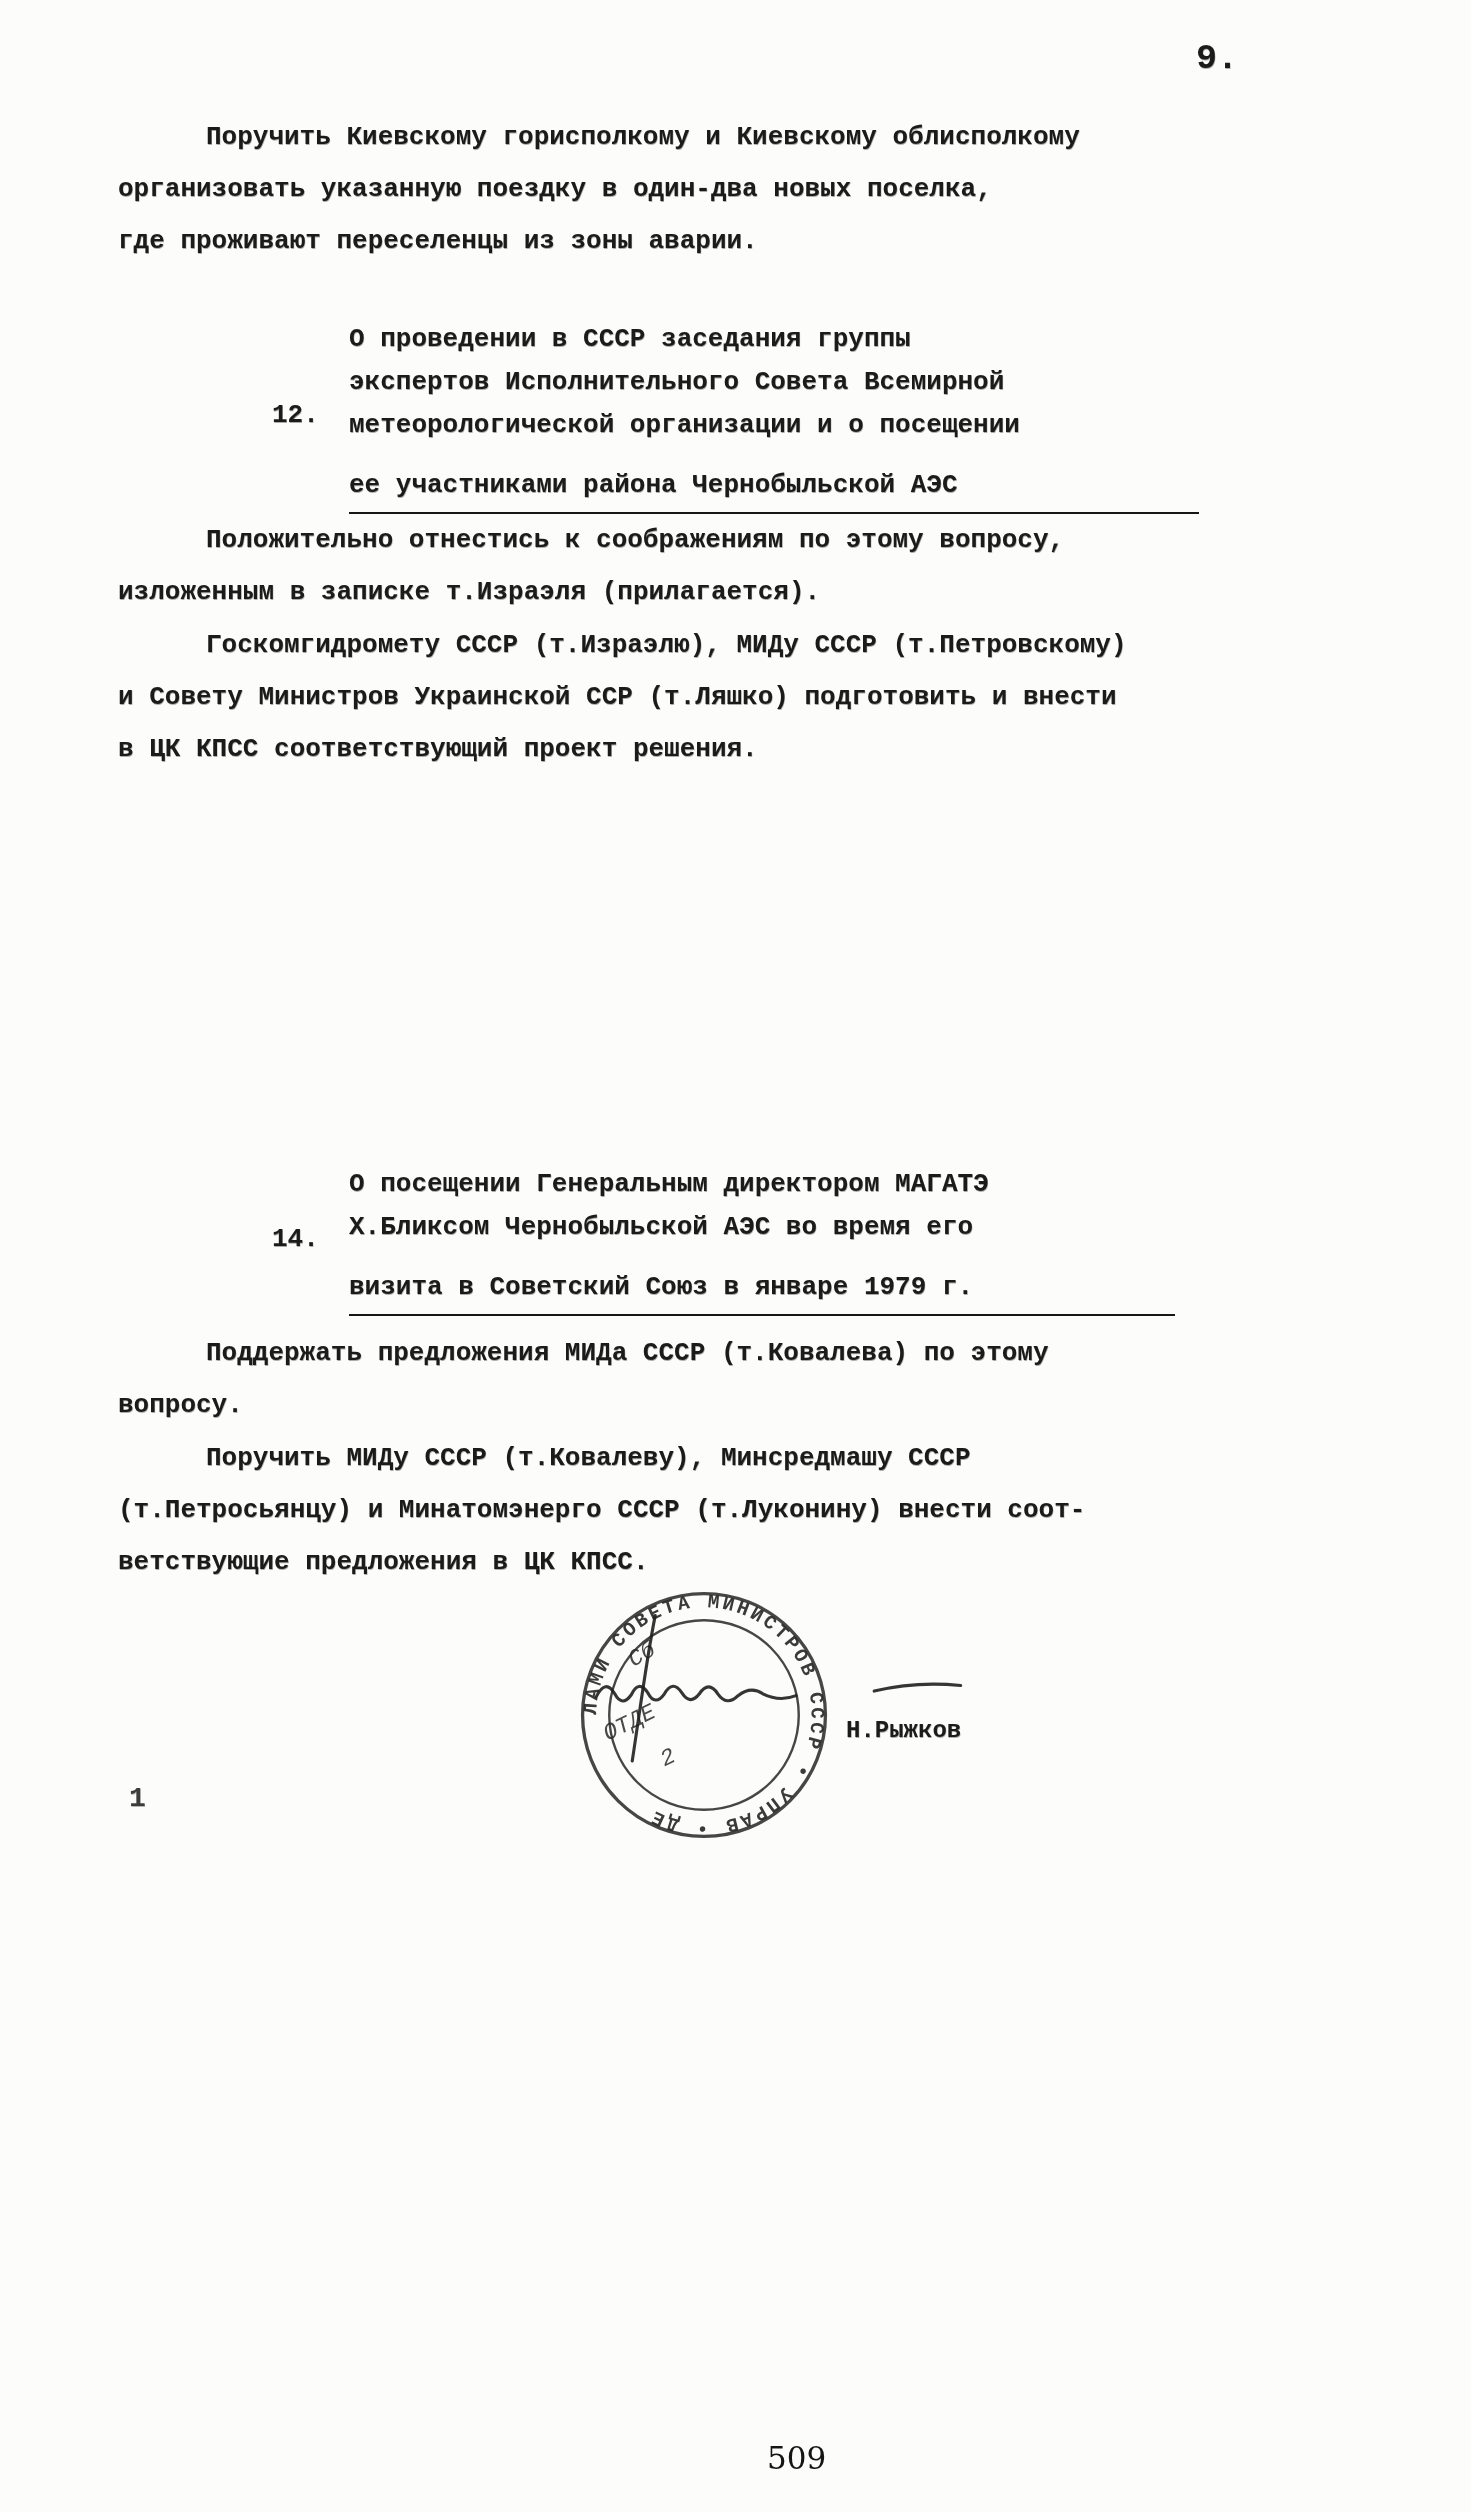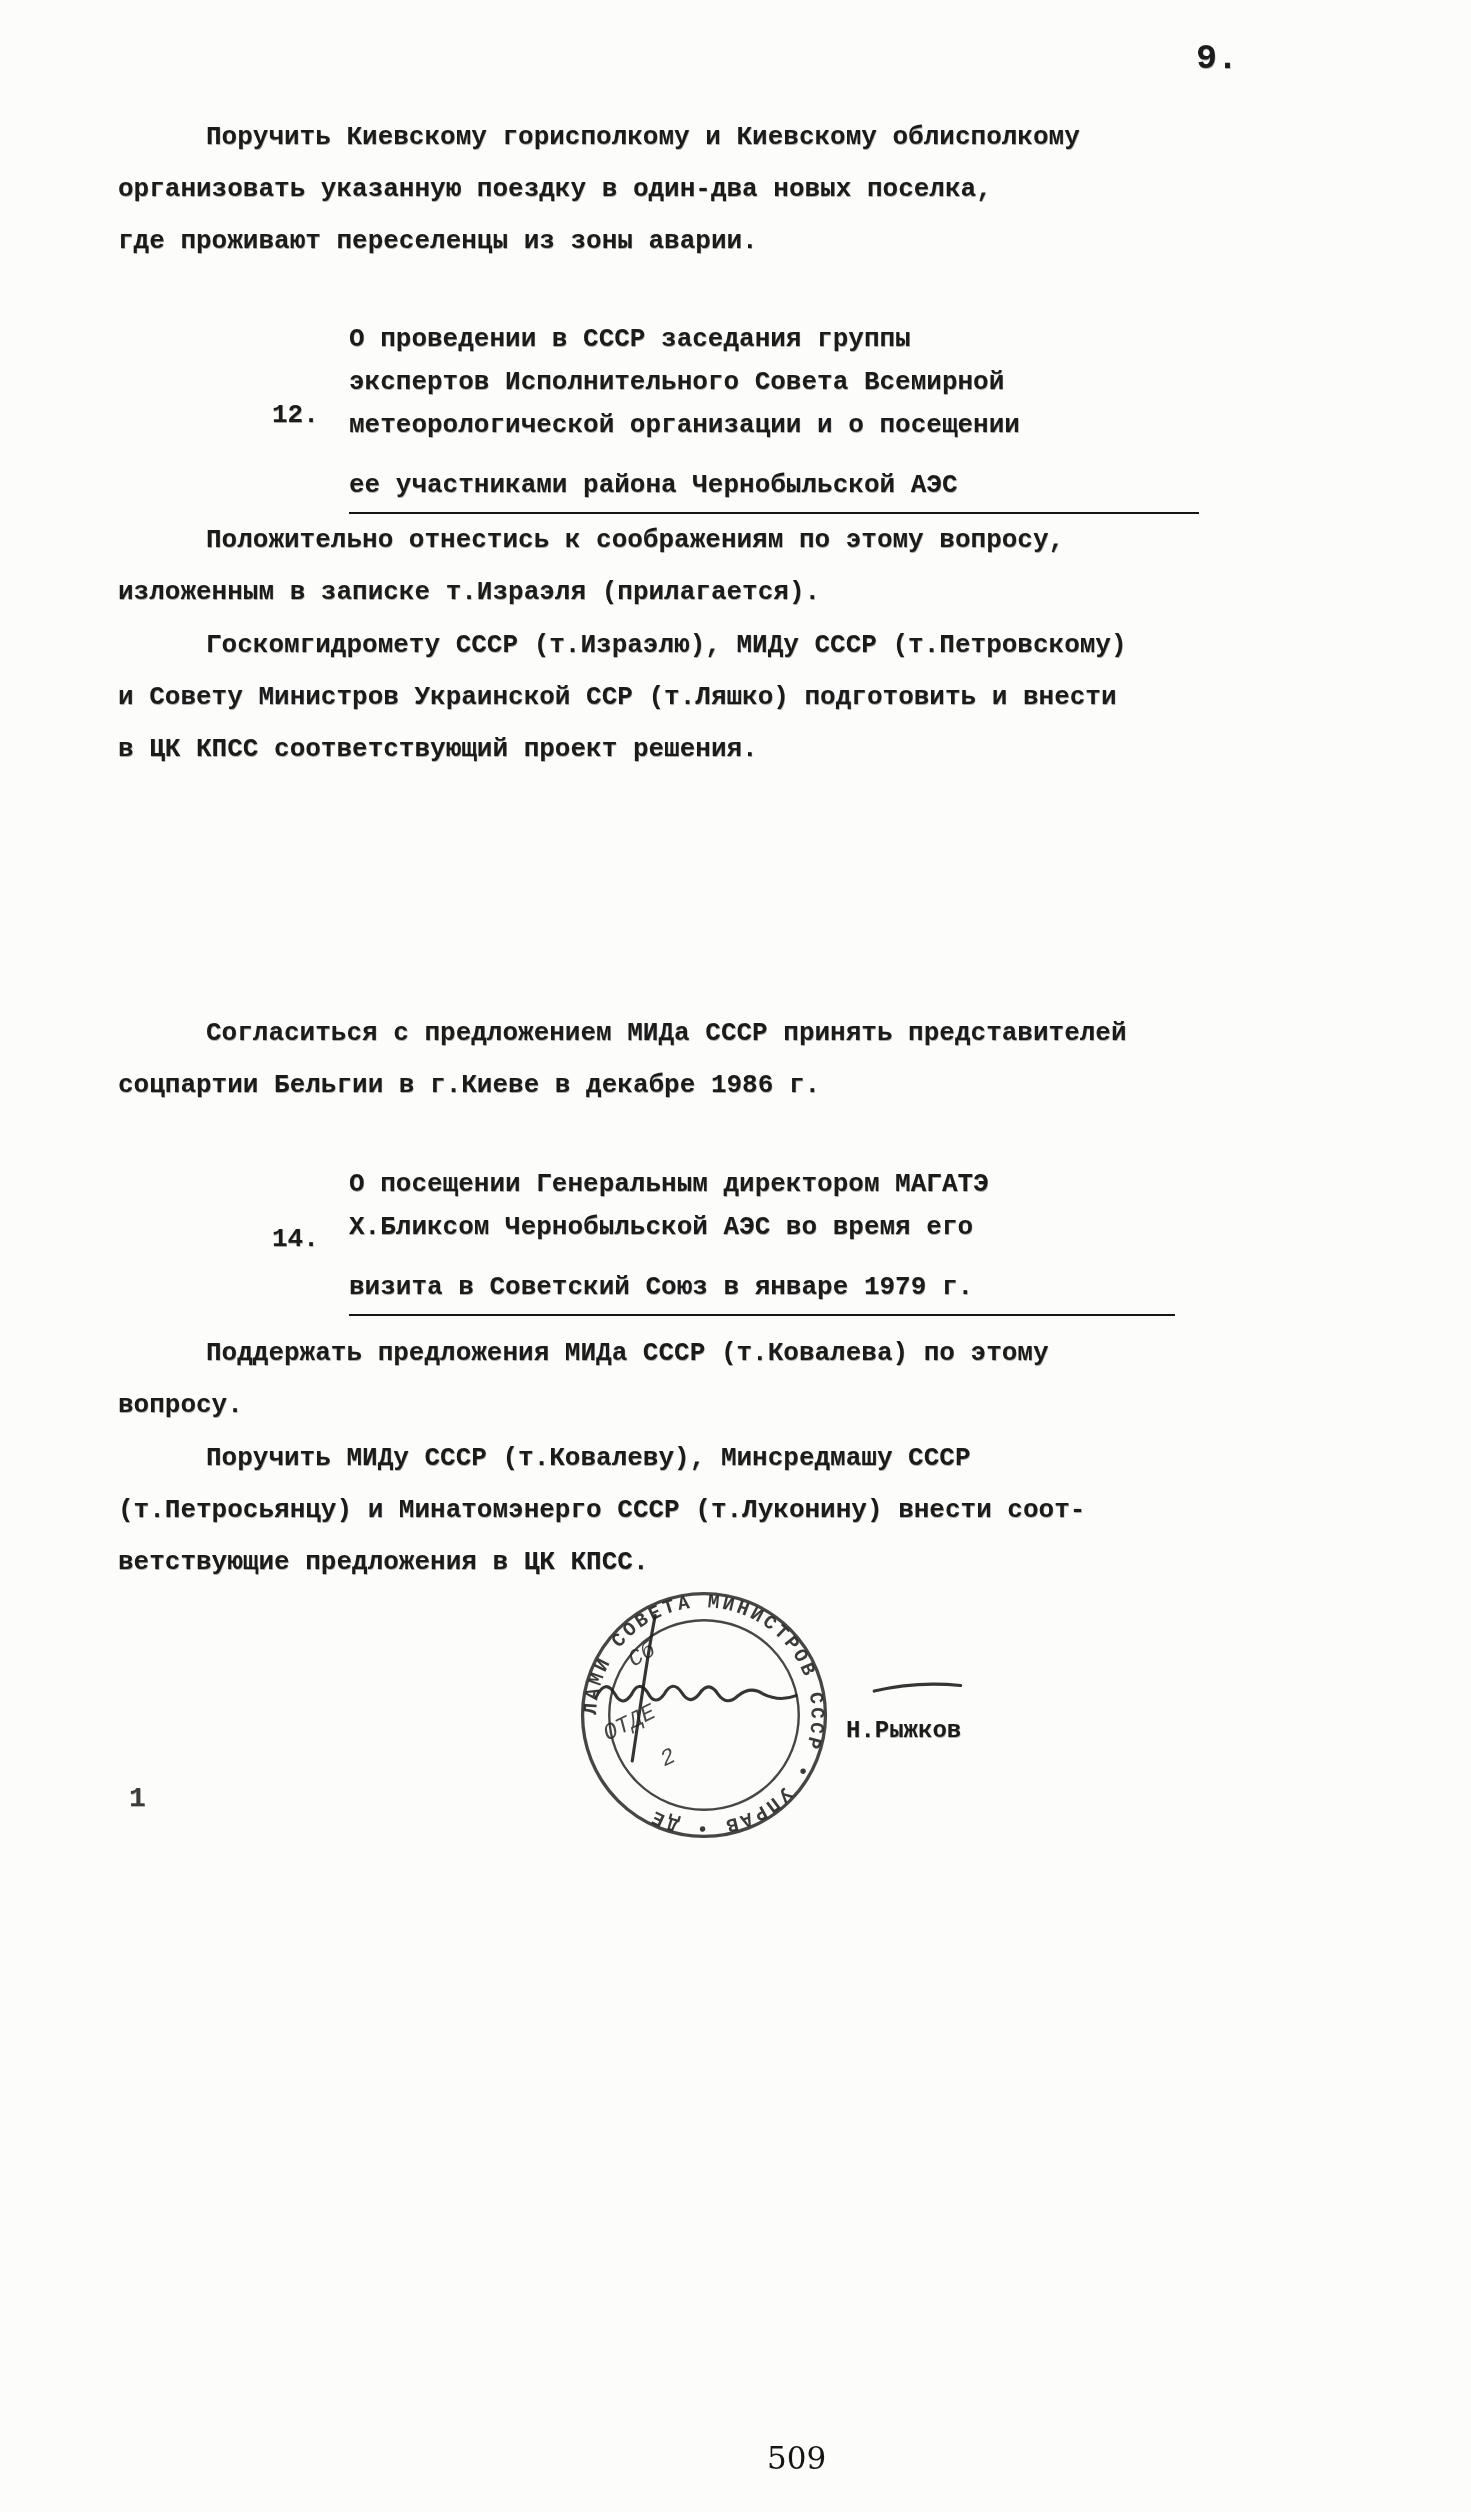--- a/index.html
+++ b/index.html
@@ -104,22 +104,20 @@
   </div>
 
   <div class="abs tw para" style="top:514px">Положительно отнестись к соображениям по этому вопросу,
 изложенным в записке т.Израэля (прилагается).</div>
 
   <div class="abs tw para" style="top:619px">Госкомгидромету СССР (т.Израэлю), МИДу СССР (т.Петровскому)
 и Совету Министров Украинской ССР (т.Ляшко) подготовить и внести
 в ЦК КПСС соответствующий проект решения.</div>
 
 
-  <div class="abs tw para" style="top:1007px">Согласиться с предложением МИДа СССР принять представителей
-соцпартии Бельгии в г.Киеве в декабре 1986 г.</div>
 
   <div class="abs tw section" style="top:1163px">
     <div class="sec-num">14.</div>
     <div class="sec-body">
       <div class="sec-lines">О посещении Генеральным директором МАГАТЭ
 Х.Бликсом Чернобыльской АЭС во время его</div>
       <div class="sec-underline" style="width:826px">
         <span>визита в Советский Союз в январе 1979 г.</span>
       </div>
     </div>

